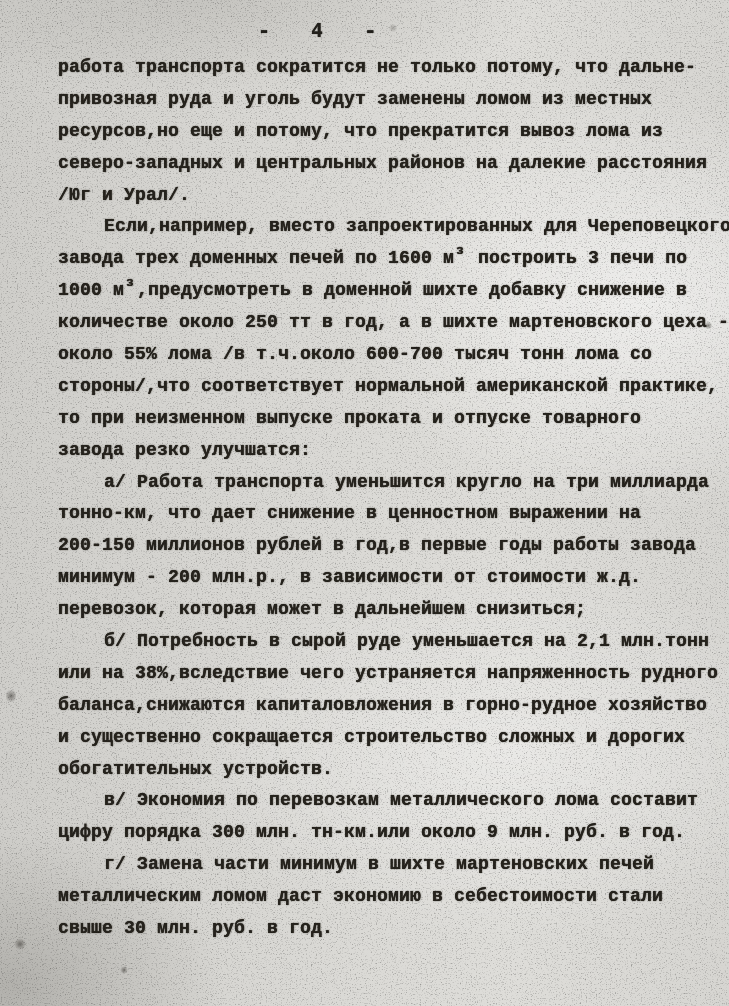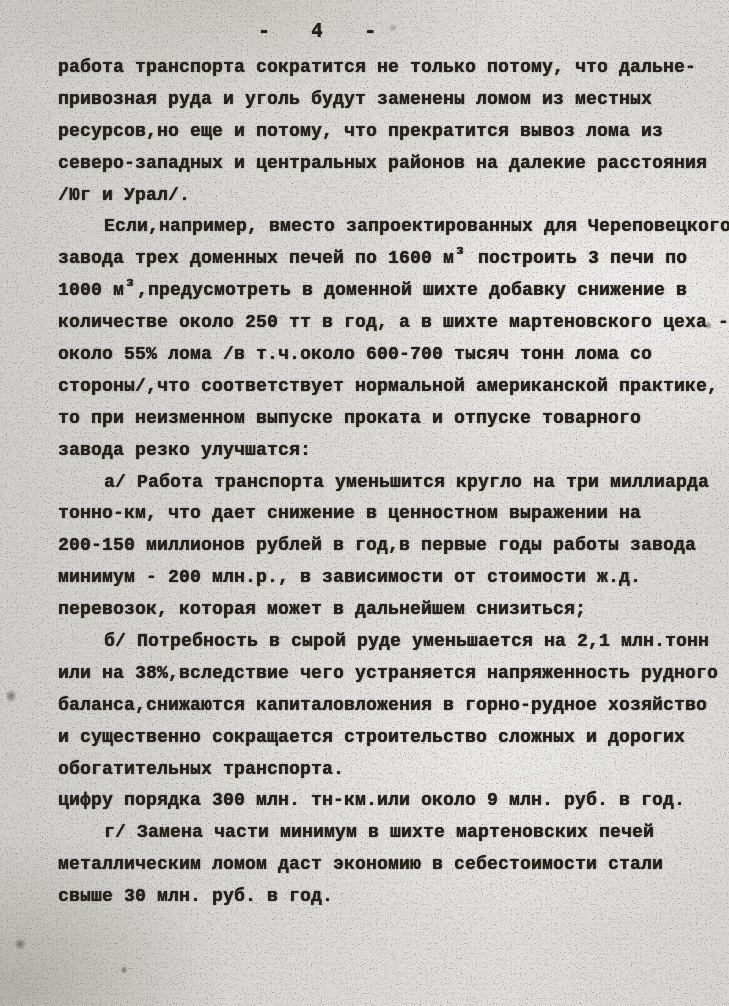--- a/index.html
+++ b/index.html
@@ -92,21 +92,22 @@
     <div class="line">завода резко улучшатся:</div>
     <div class="line indent">а/ Работа транспорта уменьшится кругло на три миллиарда</div>
     <div class="line">тонно-км, что дает снижение в ценностном выражении на</div>
     <div class="line">200-150 миллионов рублей в год,в первые годы работы завода</div>
     <div class="line">минимум - 200 млн.р., в зависимости от стоимости ж.д.</div>
     <div class="line">перевозок, которая может в дальнейшем снизиться;</div>
     <div class="line indent">б/ Потребность в сырой руде уменьшается на 2,1 млн.тонн</div>
     <div class="line">или на 38%,вследствие чего устраняется напряженность рудного</div>
     <div class="line">баланса,снижаются капиталовложения в горно-рудное хозяйство</div>
     <div class="line">и существенно сокращается строительство сложных и дорогих</div>
-    <div class="line">обогатительных транспорта.</div>
+    <div class="line">обогатительных устройств.</div>
+    <div class="line indent">в/ Экономия по перевозкам металлического лома составит</div>
     <div class="line">цифру порядка 300 млн. тн-км.или около 9 млн. руб. в год.</div>
     <div class="line indent">г/ Замена части минимум в шихте мартеновских печей</div>
     <div class="line">металлическим ломом даст экономию в себестоимости стали</div>
     <div class="line">свыше 30 млн. руб. в год.</div>
   </div>
 
   <div class="speck s1"></div>
   <div class="speck s2"></div>
   <div class="speck s3"></div>
   <div class="speck s4"></div>

